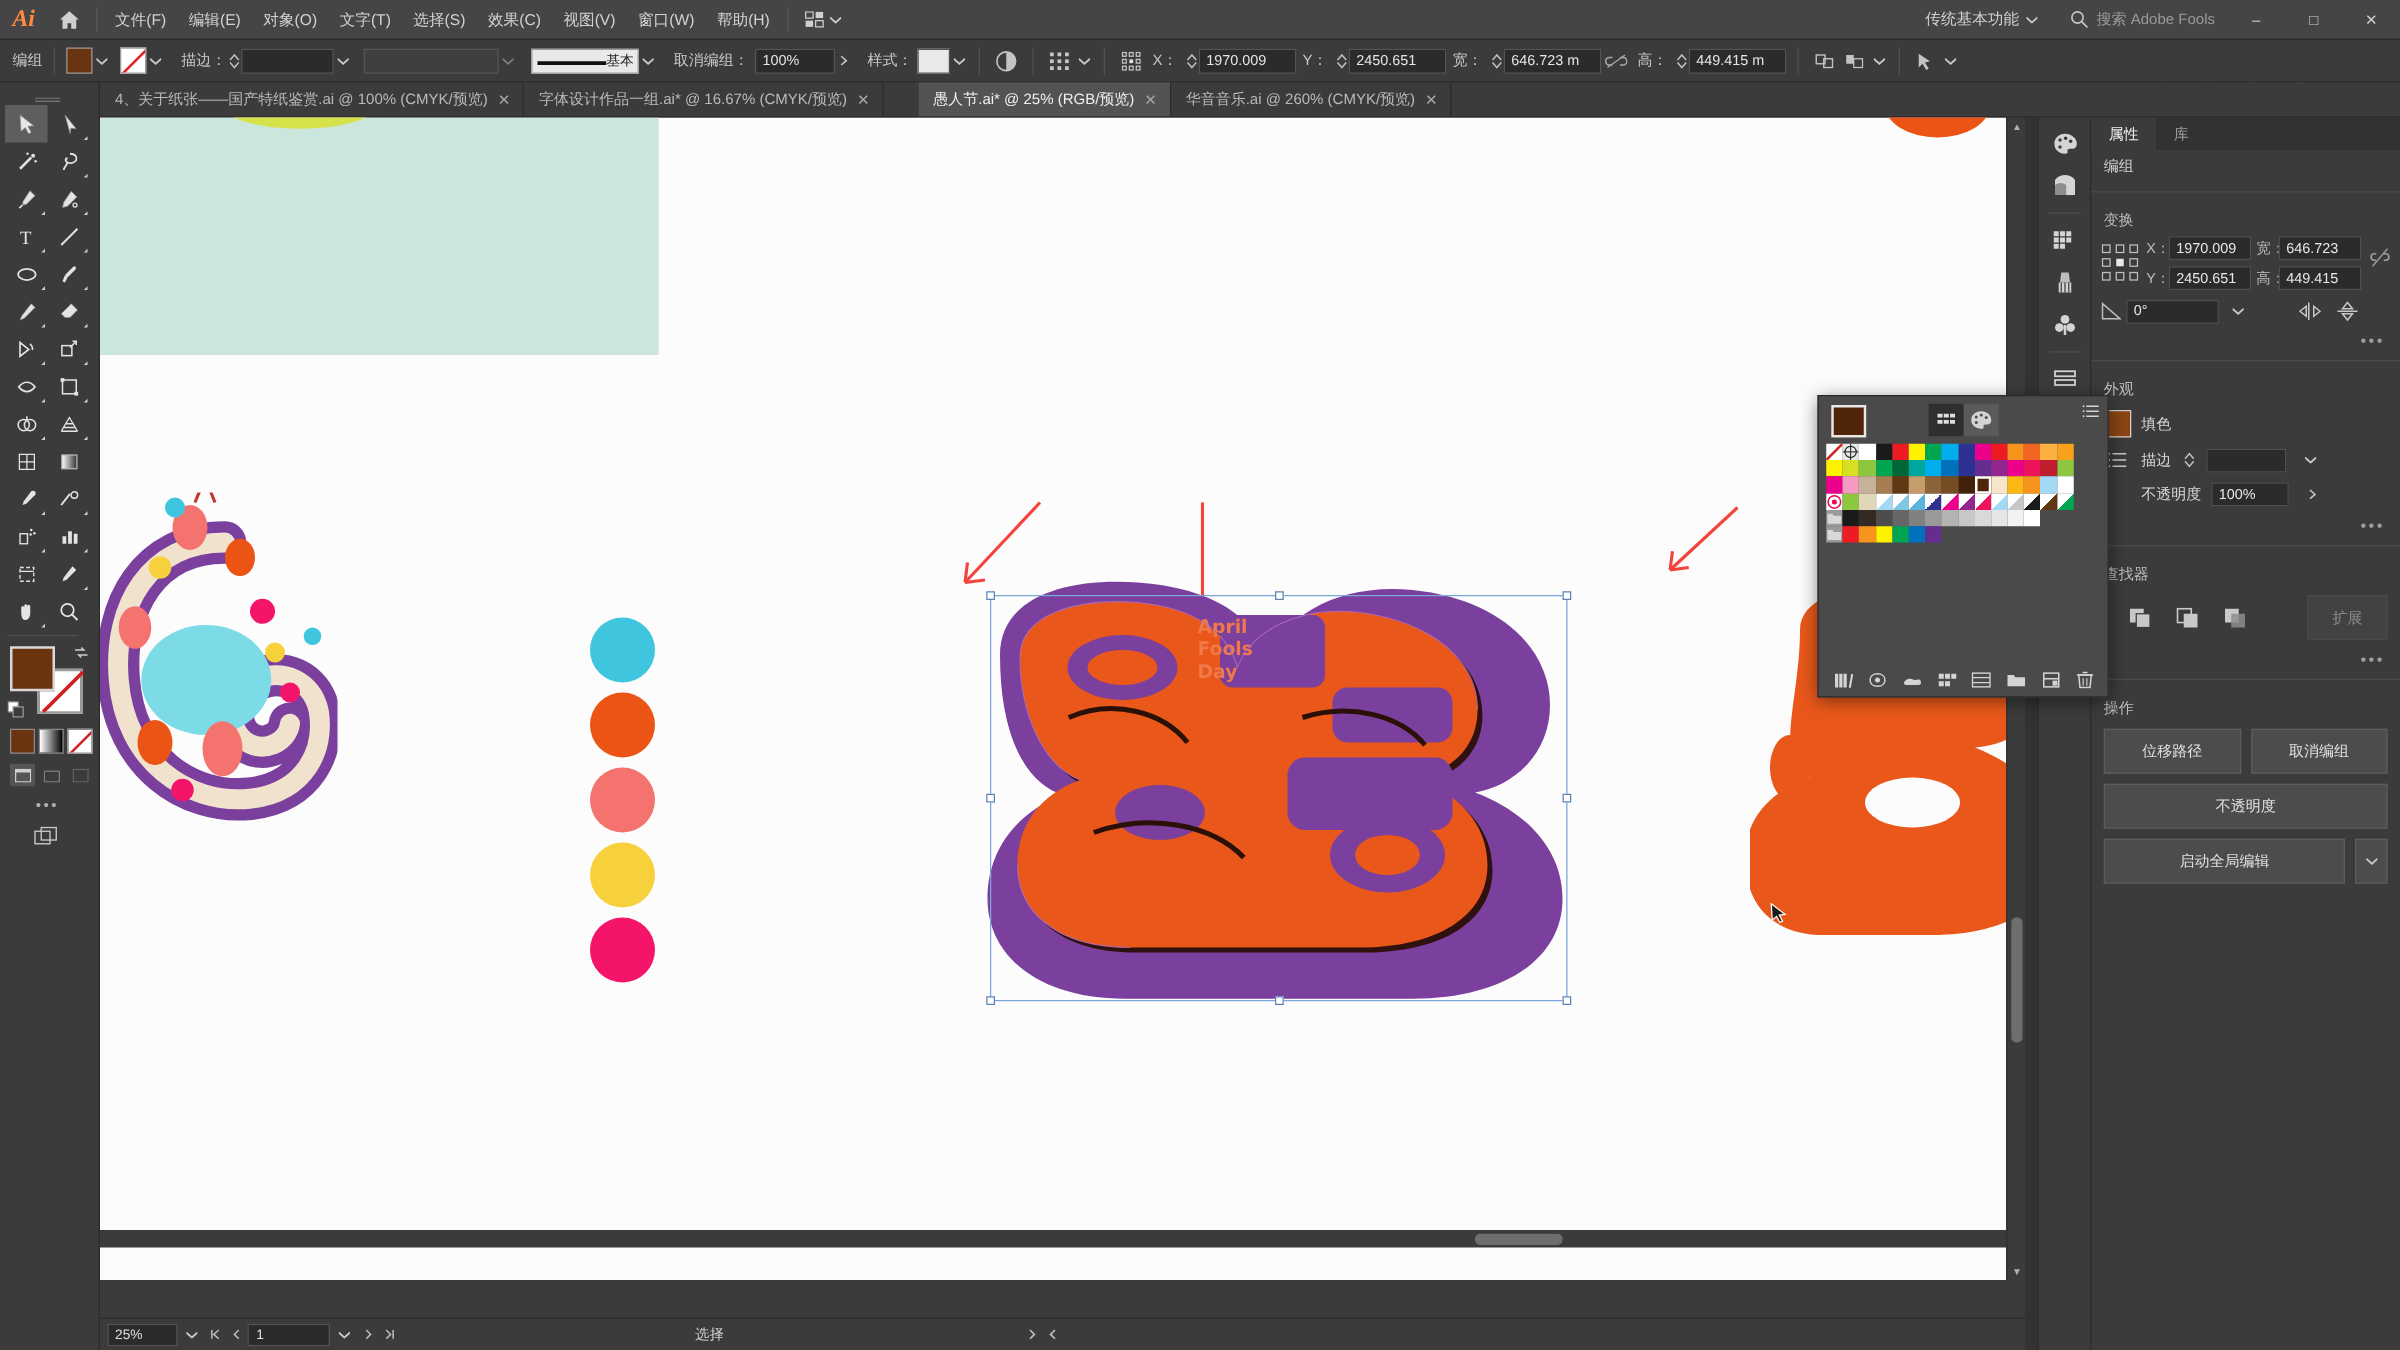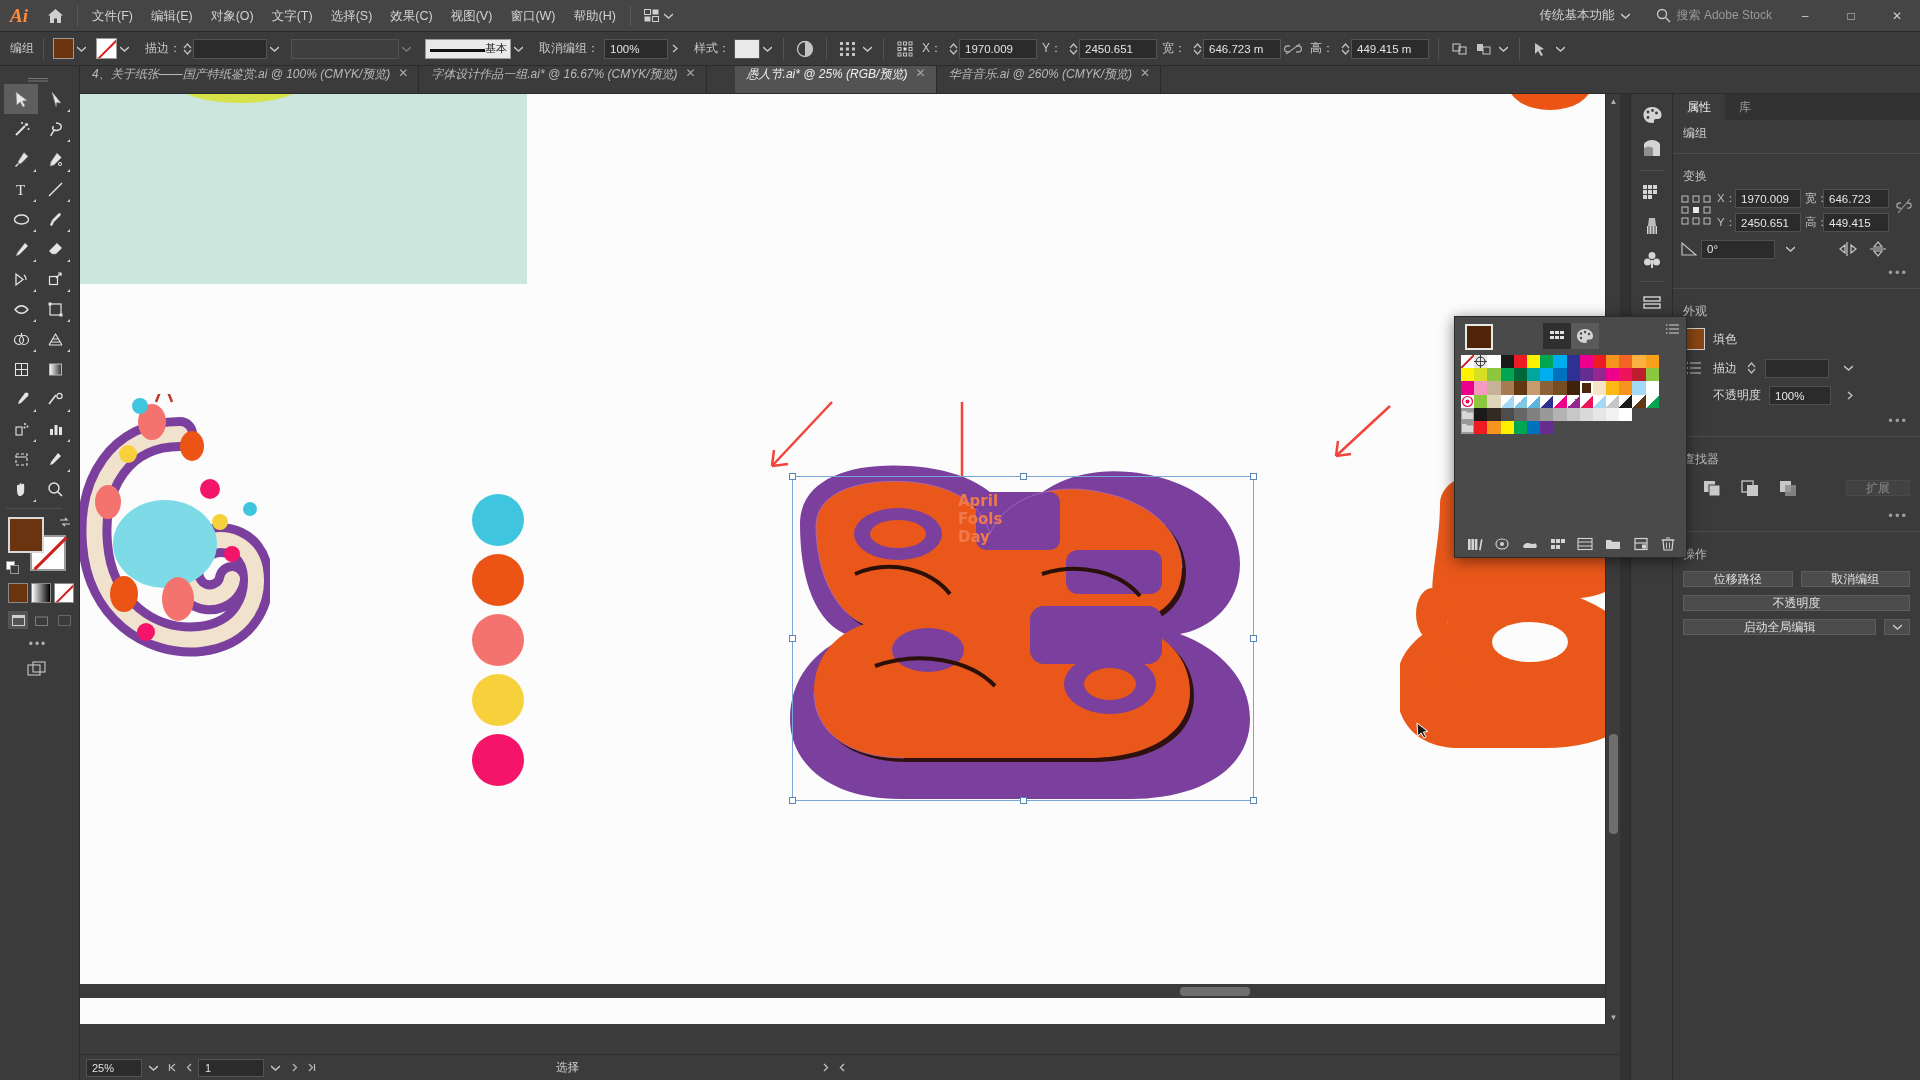--- a/index.html
+++ b/index.html
@@ -72,23 +72,23 @@
   .spin{ width:12px;height:20px;display:flex;flex-direction:column;align-items:center;justify-content:center;}
   .ico-btn{ width:24px;height:24px;display:flex;align-items:center;justify-content:center; }
 
   
   .tabbar{
     position:absolute; left:80px; top:66px; width:1840px; height:28px;
     background:#3b3b3b; display:flex; align-items:stretch;
     border-bottom:1px solid #2b2b2b;
   }
   .doctab{
-    display:flex; align-items:flex-start; gap:8px; padding:0 10px 0 12px;
+    display:flex; align-items:center; gap:8px; padding:0 10px 0 12px;
     font-size:12px; color:#b9b9b9; border-right:1px solid #2b2b2b;
-    background:#3b3b3b; white-space:nowrap; cursor:default;font-style:italic;
+    background:#3b3b3b; white-space:nowrap; cursor:default;
   }
   .doctab.active{ background:#535353; color:#f0f0f0;margin-left:28px; }
   .tab-x{ font-size:12px; color:#a8a8a8; }
 
   
   .toolbar{
     position:absolute; left:0; top:66px; width:80px; height:1014px;
     background:#3b3b3b; border-right:1px solid #2b2b2b;
     padding-top:10px;
   }
@@ -230,21 +230,21 @@
     font-size:11.5px;display:flex;align-items:center;padding-left:5px;
   }
   .more-dots{ text-align:right; padding:4px 12px 2px; color:#9d9d9d; letter-spacing:2px; font-size:13px;}
   .app-row{ display:flex; align-items:center; gap:8px; padding:4px 10px; }
   .fill-chip{ width:22px;height:22px;background:#8a4513;border:1px solid #d0d0d0;}
   .app-in{
     height:19px;background:#2b2b2b;border:1px solid #4f4f4f;color:#e6e6e6;font-size:11.5px;
     display:flex;align-items:center;padding-left:5px;
   }
   .pf-btn{
-    height:16px; background:#4c4c4c; border:1px solid #5d5d5d; color:#e0e0e0;
+    height:36px; background:#4c4c4c; border:1px solid #5d5d5d; color:#e0e0e0;
     display:flex;align-items:center;justify-content:center; font-size:12px;
   }
   .btn-row{ display:flex; gap:8px; padding:4px 10px; }
   .pf-icon{ width:26px;height:24px;display:flex;align-items:center;justify-content:center;}
   .ghost-btn{ opacity:.45; }
 
   
   .swpanel{
     position:absolute; left:1454px; top:316px; width:233px; height:242px;
     background:#4a4a4a; border:1px solid #2b2b2b; box-shadow:0 3px 14px rgba(0,0,0,.5);
@@ -308,21 +308,21 @@
     <div class="mb-right">
       <div class="ws-name">传统基本功能</div>
       <svg width="9" height="6" viewBox="0 0 9 6" style="margin-right:16px">
           <path d="M0 1l4.5 4L9 1" fill="none" stroke="#c8c8c8" stroke-width="1.4"></path>
         </svg>
       <div class="stock-group">
         <svg width="15" height="15" viewBox="0 0 15 15">
             <circle cx="6" cy="6" r="4.5" fill="none" stroke="#c8c8c8" stroke-width="1.3"></circle>
             <path d="M9.5 9.5L14 14" stroke="#c8c8c8" stroke-width="1.4"></path>
           </svg>
-        <span>搜索 Adobe Stock</span>
+        <span>搜索 Adobe Fools</span>
       </div>
       <div class="wctrl">–</div>
       <div class="wctrl">□</div>
       <div class="wctrl close">✕</div>
     </div>
   </div>
 
   <div class="wm-box">
     <svg width="150" height="26" viewBox="0 0 150 26">
       <g fill="none" stroke="#ffffff" stroke-opacity="0.55" stroke-width="1.4">

